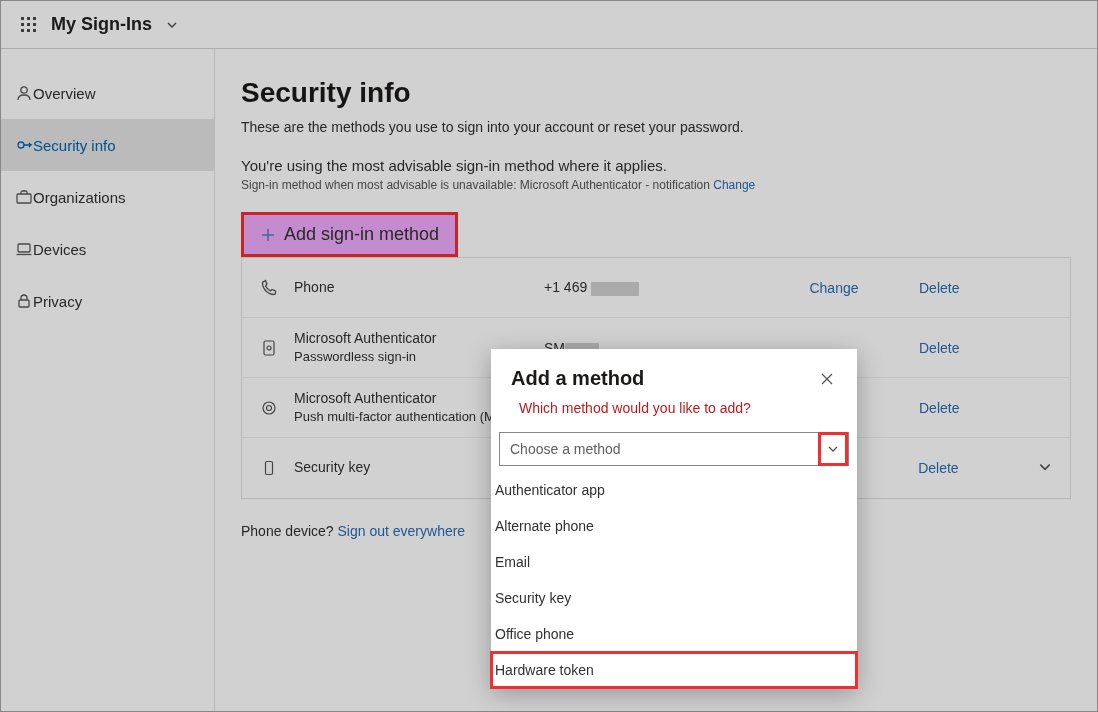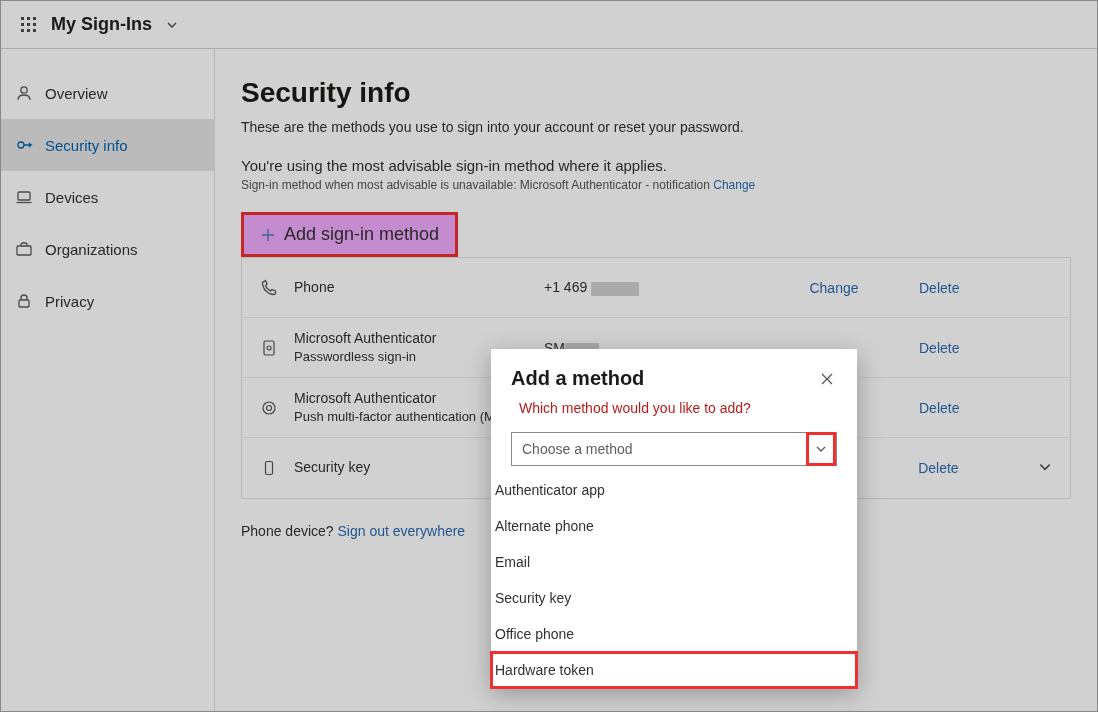--- a/index.html
+++ b/index.html
@@ -5,21 +5,21 @@
   * { box-sizing: border-box; margin: 0; padding: 0; font-family: "Segoe UI", -apple-system, sans-serif; }
   html, body { width: 1098px; height: 712px; overflow: hidden; background: #fff; }
   .page { position: relative; width: 1098px; height: 712px; border: 1px solid #888; }
   
   .topbar { height: 48px; display: flex; align-items: center; padding: 0 10px; border-bottom: 1px solid #d1d1d1; }
   .waffle { width: 36px; height: 36px; display:flex; align-items:center; justify-content:center; }
   .brand { font-size: 18px; font-weight: 600; color: #222; margin-left: 4px; display:flex; align-items:center; gap:14px; }
   .chev { display:inline-flex; }
   
   .sidebar { position:absolute; top:48px; left:0; width:214px; bottom:0; border-right:1px solid #e1e1e1; padding-top:18px; }
-  .navitem { display:flex; align-items:center; gap:12px; height:52px; padding:0 14px; color:#323130; font-size:15px; cursor:pointer; }
+  .navitem { display:flex; align-items:center; height:52px; padding:0 14px; color:#323130; font-size:15px; cursor:pointer; }
   .navitem.active { background:#e4e4e4; color:#0064b0; font-weight:400; }
   .navitem svg { flex:0 0 18px; }
   
   .main { position:absolute; top:48px; left:214px; right:0; bottom:0; padding:28px 26px; }
   .h1 { font-size:28px; font-weight:600; color:#1b1a19; margin-bottom:10px; }
   .subtitle { font-size:14px; color:#323130; margin-bottom:22px; }
   .advise { font-size:15px; color:#323130; margin-bottom:4px; }
   .advise-sub { font-size:12px; color:#555; margin-bottom:20px; }
   .advise-sub a { color:#2a6bb4; text-decoration:none; }
   .addbtn-wrap { margin-bottom:0; }
@@ -40,21 +40,21 @@
   .redacted { display:inline-block; width:48px; height:14px; background:#d0d0d0; border-radius:1px; vertical-align:middle; }
   .redacted.sm { width:34px; height:12px; }
   
   .dim { position:absolute; inset:0; background:rgba(0,0,0,0.18); }
   
   .modal { position:absolute; left:490px; top:348px; width:366px; background:#fff; box-shadow:0 6px 24px rgba(0,0,0,0.28); z-index:10; }
   .modal-head { display:flex; align-items:center; justify-content:space-between; padding:18px 20px 10px 20px; }
   .modal-title { font-size:20px; font-weight:600; color:#1b1a19; }
   .modal-close { width:20px; height:20px; cursor:pointer; display:flex; align-items:center; justify-content:center; }
   .modal-sub { font-size:14px; color:#b91c1c; padding:0 28px 16px; }
-  .select-row { padding:0 20px 2px; }
+  .select-row { padding:0 8px 2px; }
   .select { position:relative; height:34px; border:1px solid #8a8886; display:flex; align-items:center; padding:0 34px 0 10px; font-size:14px; color:#605e5c; cursor:pointer; }
   .select-chev { position:absolute; right:0; top:-1px; height:34px; width:30px; display:flex; align-items:center; justify-content:center; border:3px solid #f03030; }
   .options { padding:4px 0 0; }
   .option { height:36px; display:flex; align-items:center; padding:0 4px; font-size:14px; color:#323130; cursor:pointer; }
   .option.hl { outline:3px solid #f03030; outline-offset:-2px; }
 </style>
 </head>
 <body>
 
 <div class="page">
@@ -93,31 +93,31 @@
     </div>
     <div class="navitem active">
       <svg width="18" height="18" viewBox="0 0 18 18" fill="none" stroke="#0064b0" stroke-width="1.3">
           <circle cx="6" cy="9" r="3"></circle>
           <path d="M9 9h7l-2 2m2-2-2-2"></path>
         </svg>
       <span>Security info</span>
     </div>
     <div class="navitem">
       <svg width="18" height="18" viewBox="0 0 18 18" fill="none" stroke="#5a5a5a" stroke-width="1.3">
+          <rect x="2" y="6" width="14" height="9" rx="1"></rect>
+          <path d="M6 6V4.5c0-.8.7-1.5 1.5-1.5h3c.8 0 1.5.7 1.5 1.5V6"></path>
+        </svg>
+      <span>Organizations</span>
+    </div>
+    <div class="navitem">
+      <svg width="18" height="18" viewBox="0 0 18 18" fill="none" stroke="#5a5a5a" stroke-width="1.3">
           <rect x="3" y="4" width="12" height="8" rx="1"></rect>
           <path d="M1.5 14.5h15"></path>
         </svg>
       <span>Devices</span>
-    </div>
-    <div class="navitem">
-      <svg width="18" height="18" viewBox="0 0 18 18" fill="none" stroke="#5a5a5a" stroke-width="1.3">
-          <rect x="2" y="6" width="14" height="9" rx="1"></rect>
-          <path d="M6 6V4.5c0-.8.7-1.5 1.5-1.5h3c.8 0 1.5.7 1.5 1.5V6"></path>
-        </svg>
-      <span>Organizations</span>
     </div>
     <div class="navitem">
       <svg width="18" height="18" viewBox="0 0 18 18" fill="none" stroke="#5a5a5a" stroke-width="1.3">
           <rect x="4" y="8" width="10" height="7" rx="1"></rect>
           <path d="M6 8V6c0-1.7 1.3-3 3-3s3 1.3 3 3v2"></path>
         </svg>
       <span>Privacy</span>
     </div>
   </div>
 

